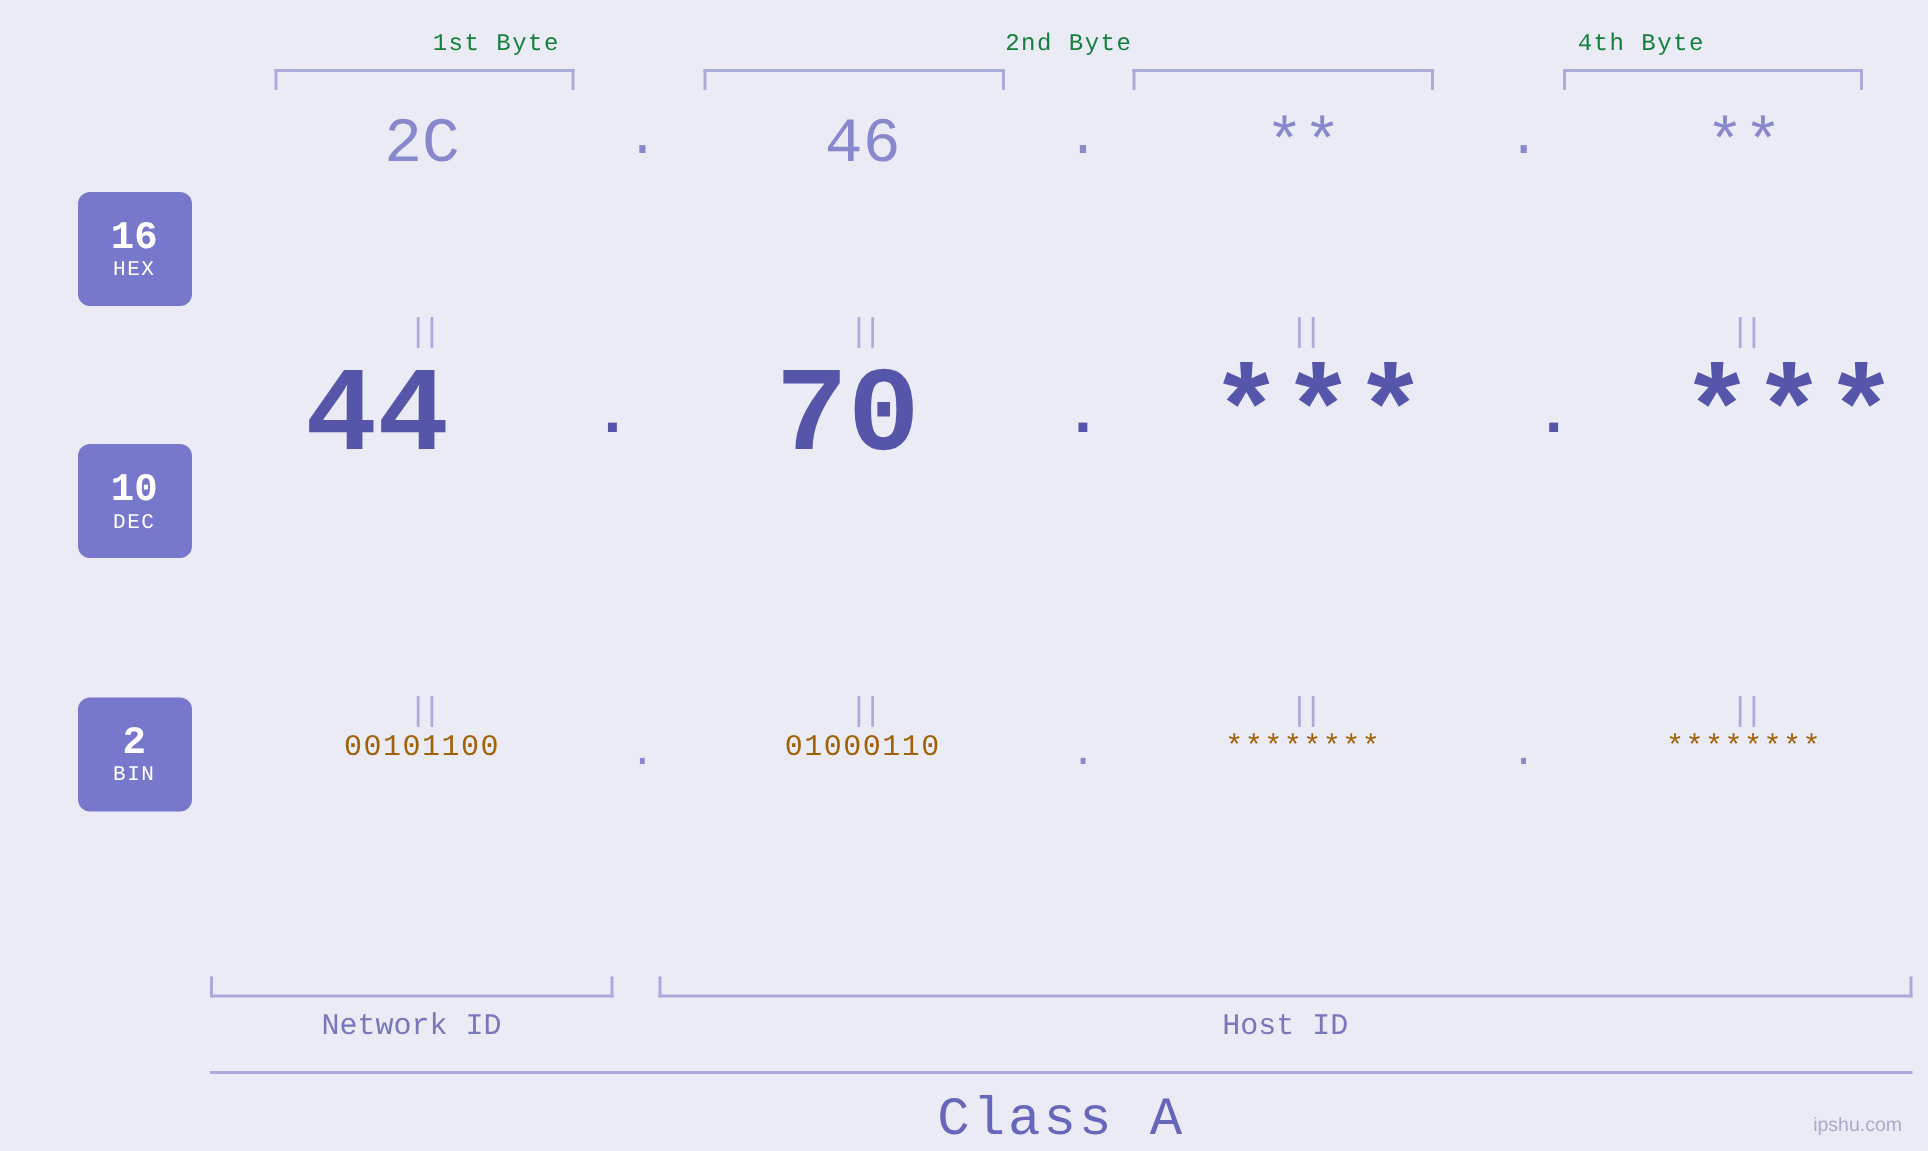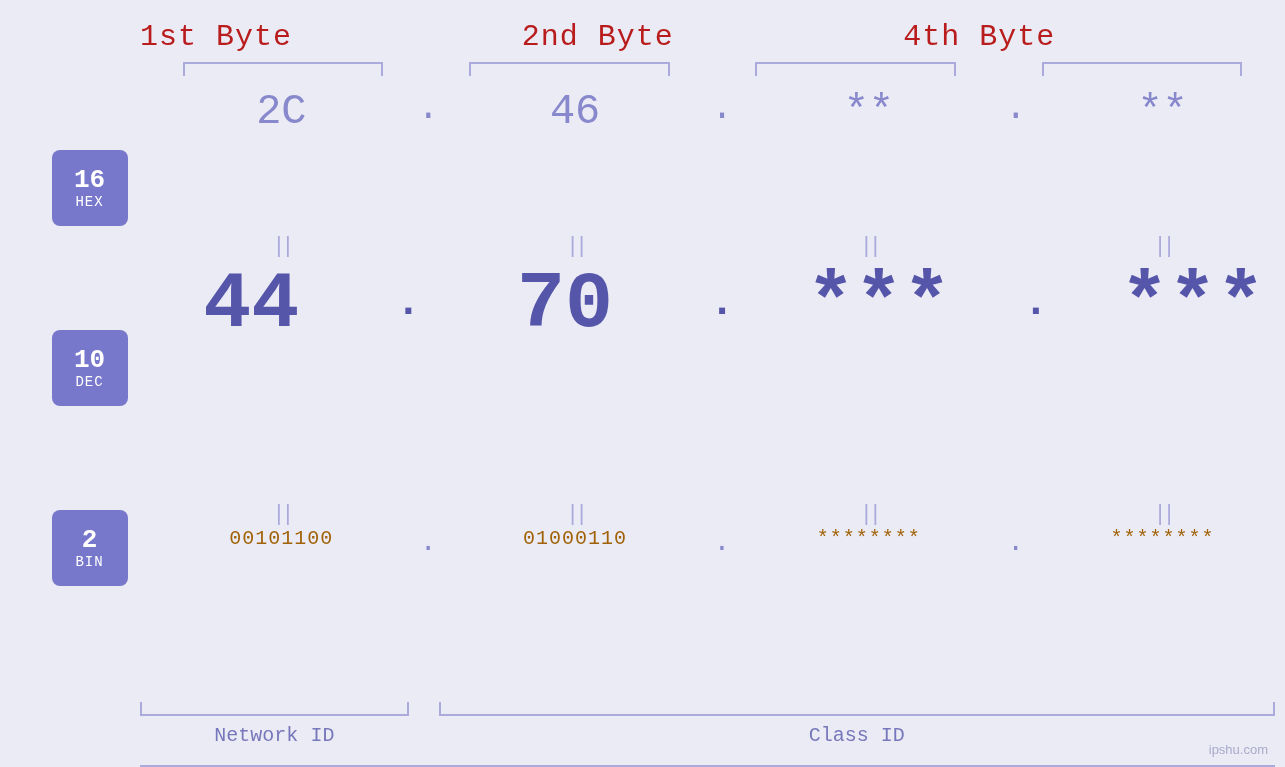--- a/index.html
+++ b/index.html
@@ -26,23 +26,23 @@
     
     .byte-headers {
       display: flex;
       width: 100%;
       padding-left: 140px;
       margin-top: 20px;
     }
 
     .byte-header {
       flex: 1;
-      text-align: left;
-      color: #b91c1c;
-      font-size: 30px;
+      text-align: center;
+      color: #15803d;
+      font-size: 16px;
       font-family: 'Courier New', Courier, monospace;
       letter-spacing: 1px;
     }
 
     
     .bracket-row {
       display: flex;
       width: 100%;
       padding-left: 140px;
       margin-top: 6px;
@@ -403,24 +403,25 @@
 
       <div style="flex:1; border-bottom: 2px solid #aaaadd; border-left: 2px solid #aaaadd; border-right: 2px solid #aaaadd; height: 14px;"></div>
     </div>
 
     <div style="display:flex; width:100%; margin-top:8px; align-items:center;">
       <div style="width: calc(25% - 15px); text-align:center;">
         <span style="font-size: 20px; color: #7777bb; font-family: 'Courier New', Courier, monospace;">Network ID</span>
       </div>
       <div style="width: 30px;"></div>
       <div style="flex:1; text-align:center;">
-        <span style="font-size: 20px; color: #7777bb; font-family: 'Courier New', Courier, monospace;">Class ID</span>
+        <span style="font-size: 20px; color: #7777bb; font-family: 'Courier New', Courier, monospace;">Host ID</span>
       </div>
     </div>
   </div>
 
   <div class="class-bar">
     <div style="border-top: 2px solid #aaaadd; width:100%; height:2px;"></div>
+    <div class="class-a-label">Class A</div>
   </div>
 
   <div class="watermark">ipshu.com</div>
 
 </div>
 
 </body></html>

